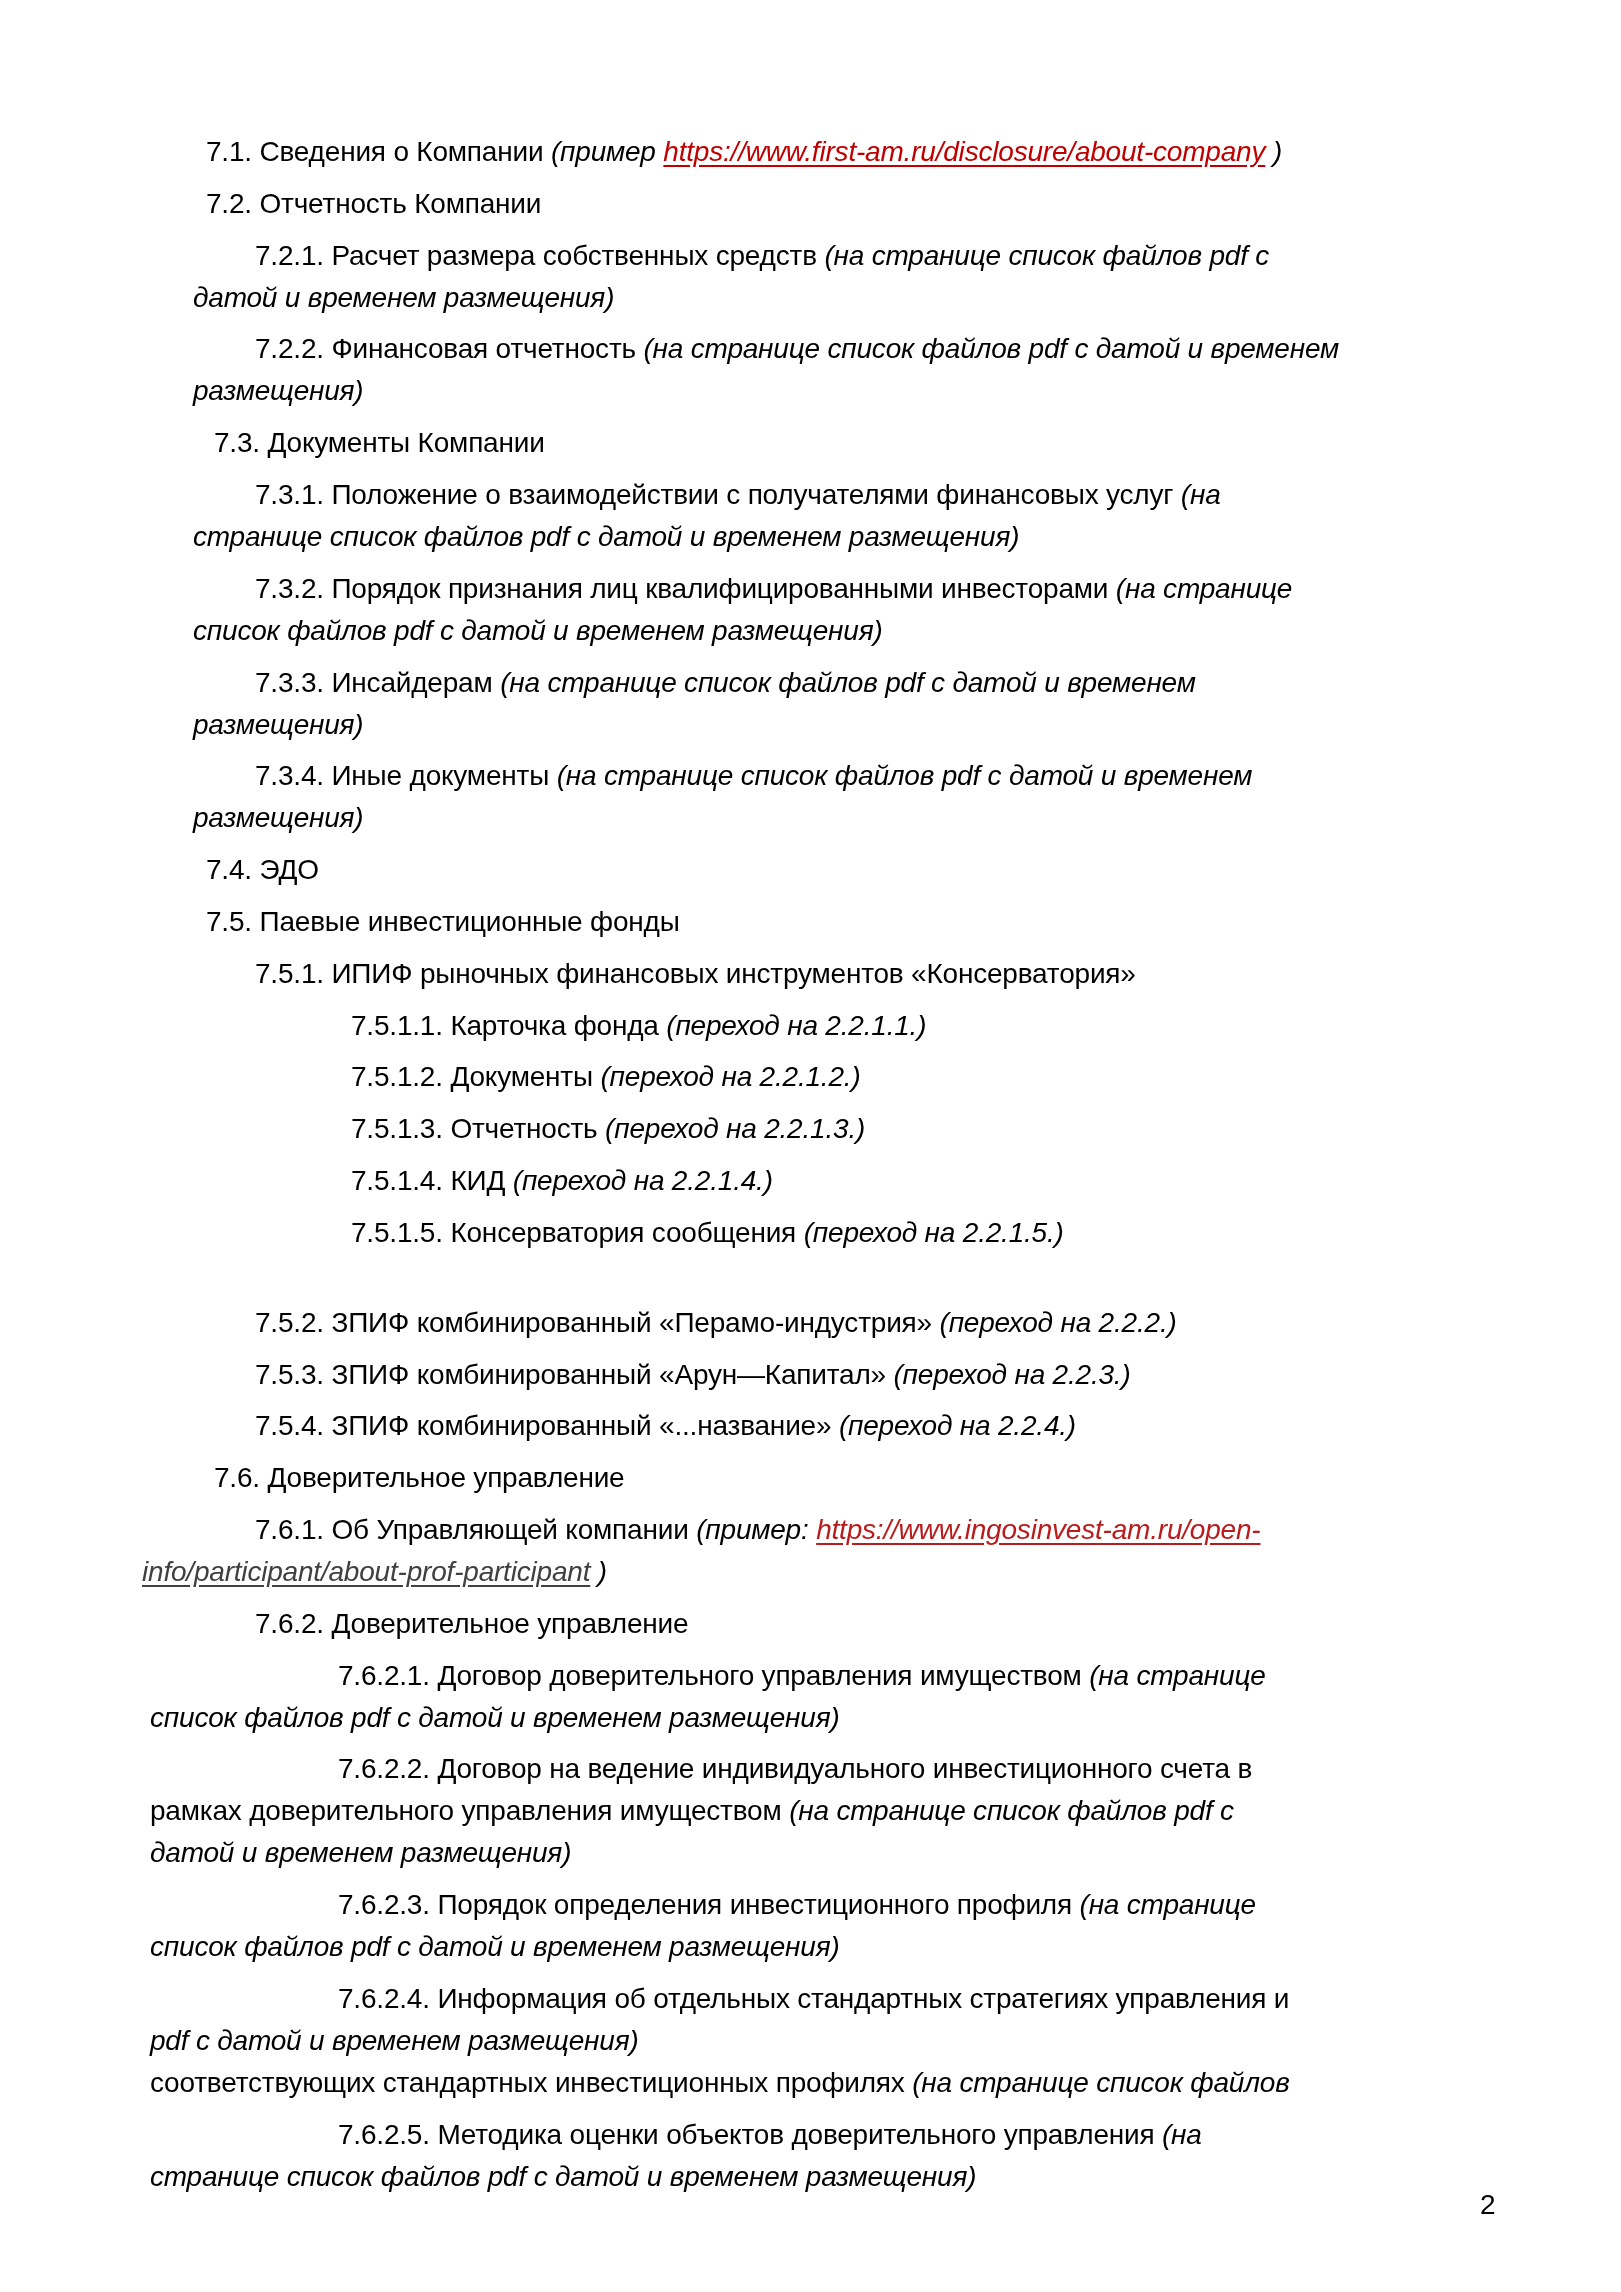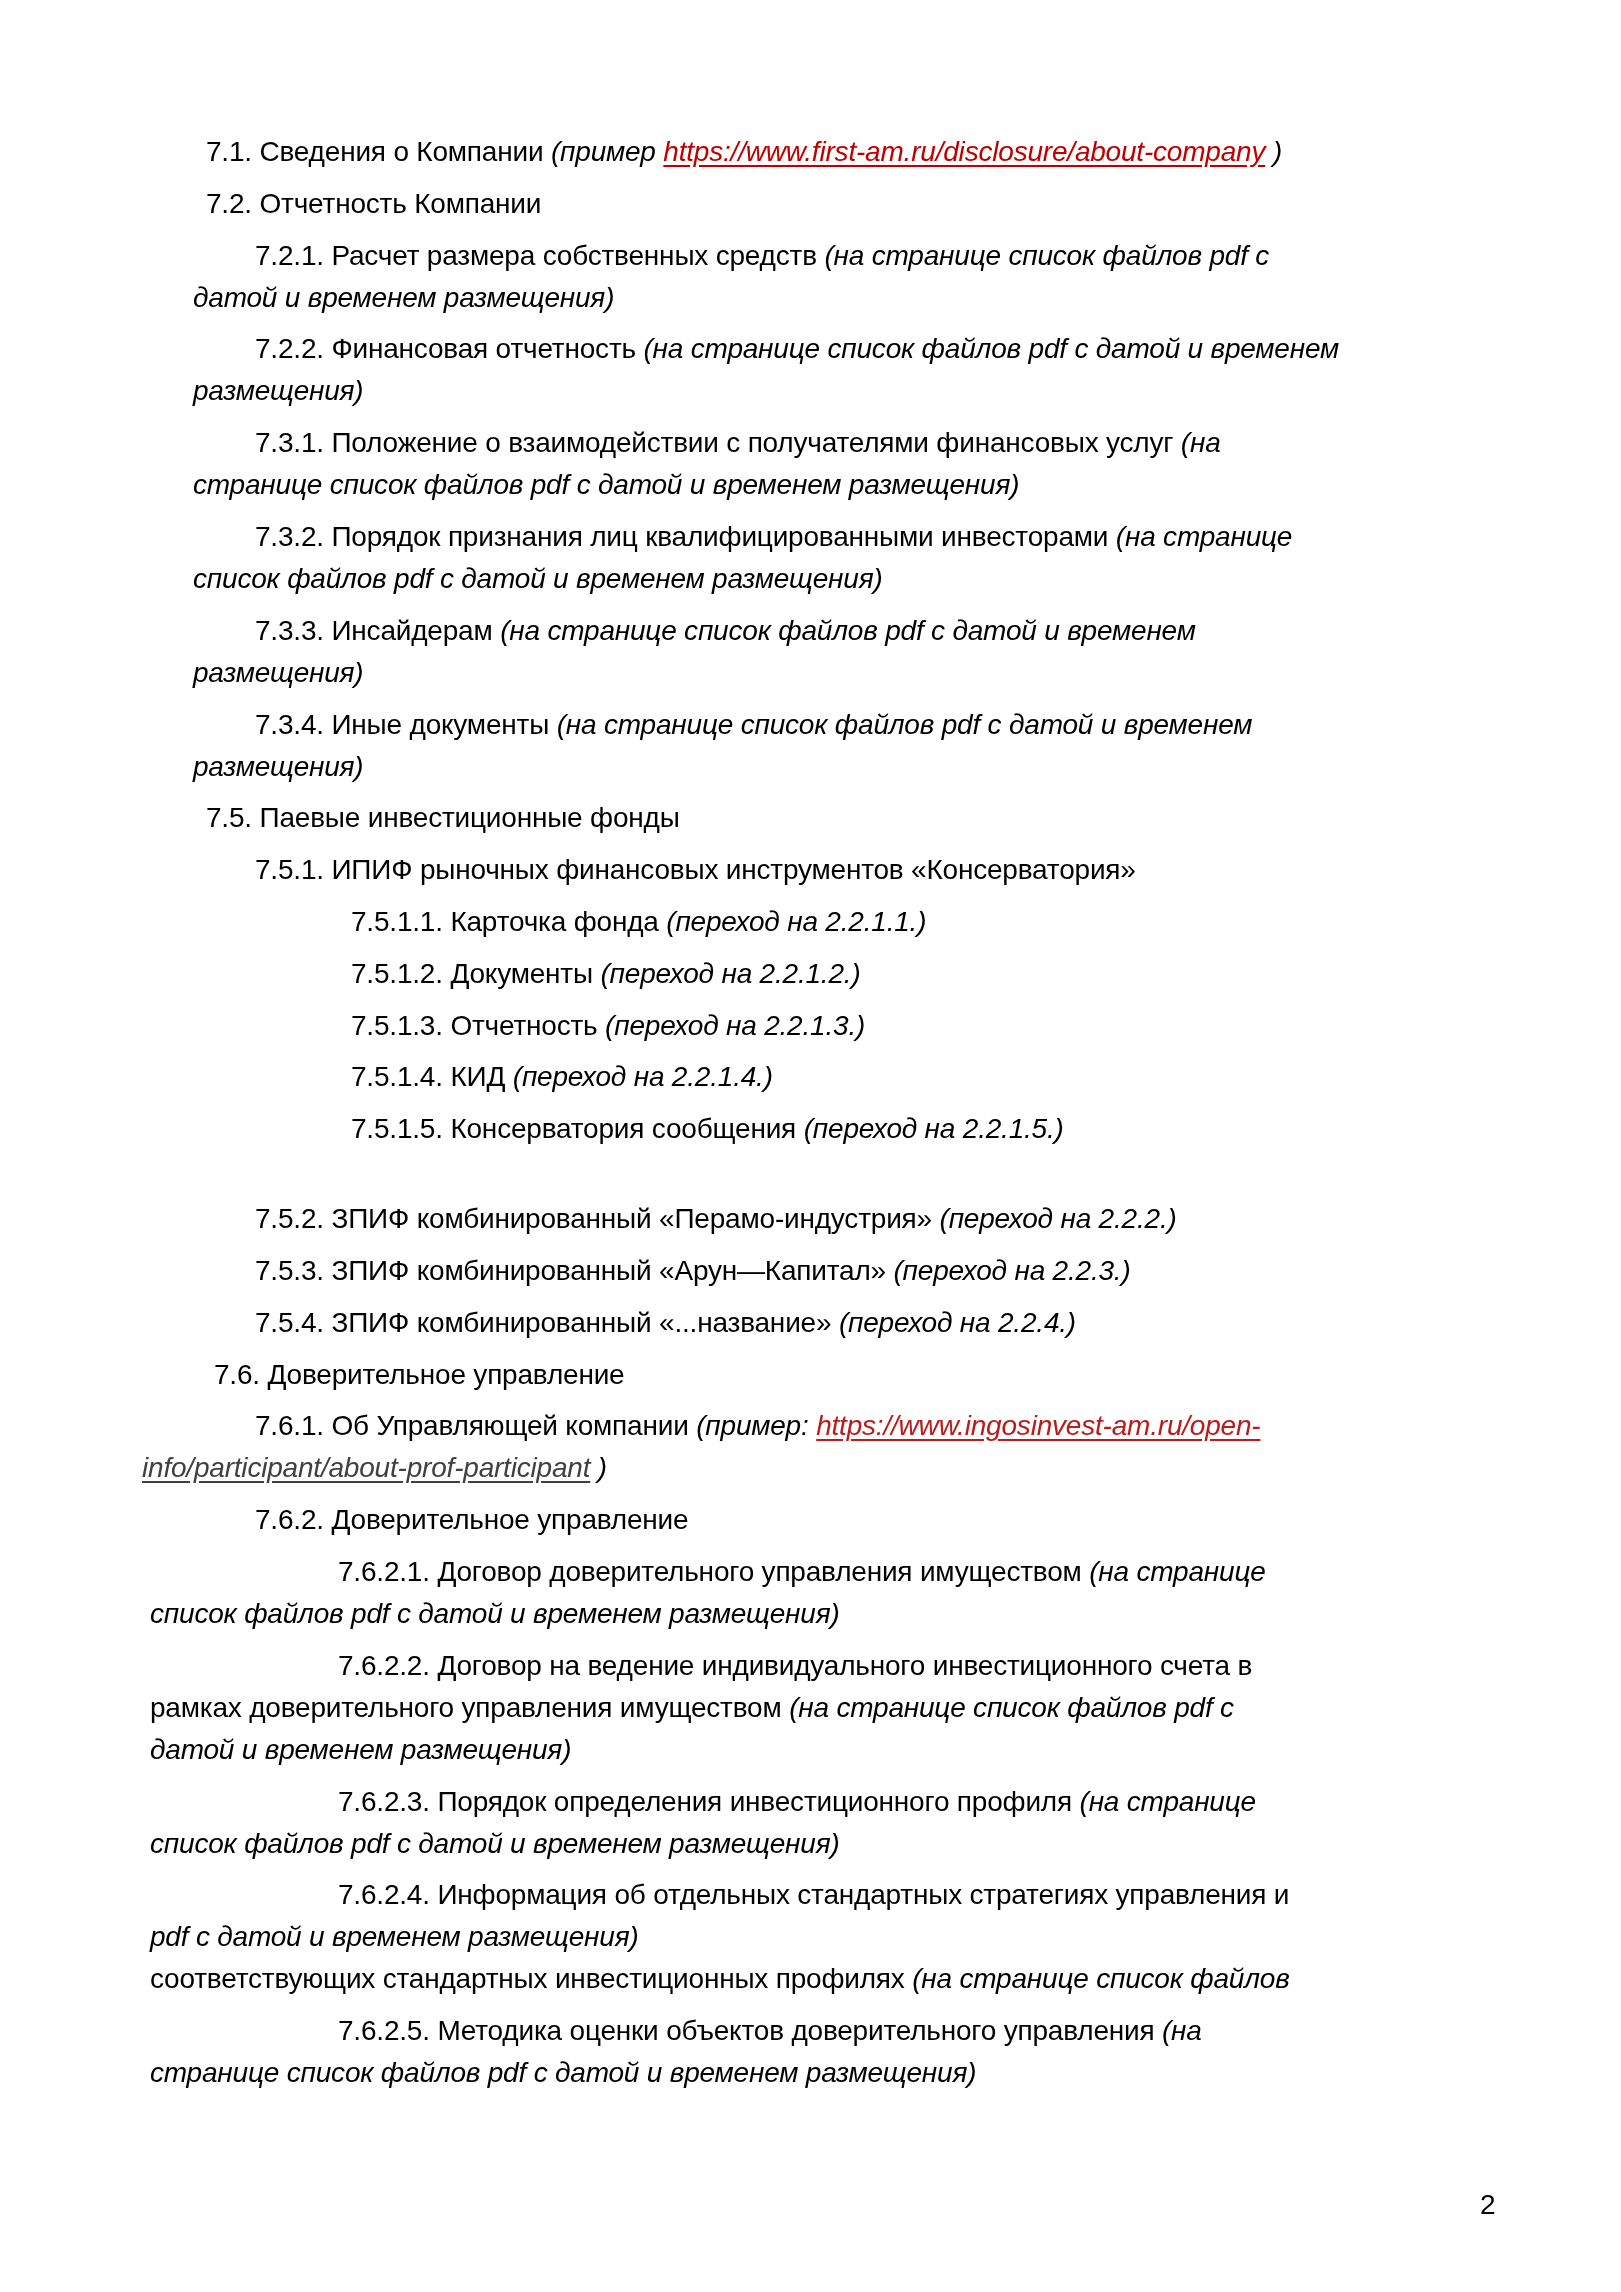--- a/index.html
+++ b/index.html
@@ -67,34 +67,40 @@
       </div>
       <div class="para">
         <div class="ln" style="padding-left: 255px;"><span class="seg-n">7.2.1. Расчет размера собственных средств </span><span class="seg-i">(на странице список файлов pdf с</span></div>
         <div class="ln" style="padding-left: 193px;"><span class="seg-i">датой и временем размещения)</span></div>
       </div>
       <div class="para">
         <div class="ln" style="padding-left: 255px;"><span class="seg-n">7.2.2. Финансовая отчетность </span><span class="seg-i">(на странице список файлов pdf с датой и временем</span></div>
         <div class="ln" style="padding-left: 193px;"><span class="seg-i">размещения)</span></div>
       </div>
       <div class="para">
+        <div class="ln" style="padding-left: 214px;"><span class="seg-n">7.3. Документы Компании</span></div>
+      </div>
+      <div class="para">
         <div class="ln" style="padding-left: 255px;"><span class="seg-n">7.3.1. Положение о взаимодействии с получателями финансовых услуг </span><span class="seg-i">(на</span></div>
         <div class="ln" style="padding-left: 193px;"><span class="seg-i">странице список файлов pdf с датой и временем размещения)</span></div>
       </div>
       <div class="para">
         <div class="ln" style="padding-left: 255px;"><span class="seg-n">7.3.2. Порядок признания лиц квалифицированными инвесторами </span><span class="seg-i">(на странице</span></div>
         <div class="ln" style="padding-left: 193px;"><span class="seg-i">список файлов pdf с датой и временем размещения)</span></div>
       </div>
       <div class="para">
         <div class="ln" style="padding-left: 255px;"><span class="seg-n">7.3.3. Инсайдерам </span><span class="seg-i">(на странице список файлов pdf с датой и временем</span></div>
         <div class="ln" style="padding-left: 193px;"><span class="seg-i">размещения)</span></div>
       </div>
       <div class="para">
         <div class="ln" style="padding-left: 255px;"><span class="seg-n">7.3.4. Иные документы </span><span class="seg-i">(на странице список файлов pdf с датой и временем</span></div>
         <div class="ln" style="padding-left: 193px;"><span class="seg-i">размещения)</span></div>
+      </div>
+      <div class="para">
+        <div class="ln" style="padding-left: 206px;"><span class="seg-n">7.4. ЭДО</span></div>
       </div>
       <div class="para">
         <div class="ln" style="padding-left: 206px;"><span class="seg-n">7.5. Паевые инвестиционные фонды</span></div>
       </div>
       <div class="para">
         <div class="ln" style="padding-left: 255px;"><span class="seg-n">7.5.1. ИПИФ рыночных финансовых инструментов «Консерватория»</span></div>
       </div>
       <div class="para">
         <div class="ln" style="padding-left: 351px;"><span class="seg-n">7.5.1.1. Карточка фонда </span><span class="seg-i">(переход на 2.2.1.1.)</span></div>
       </div>

